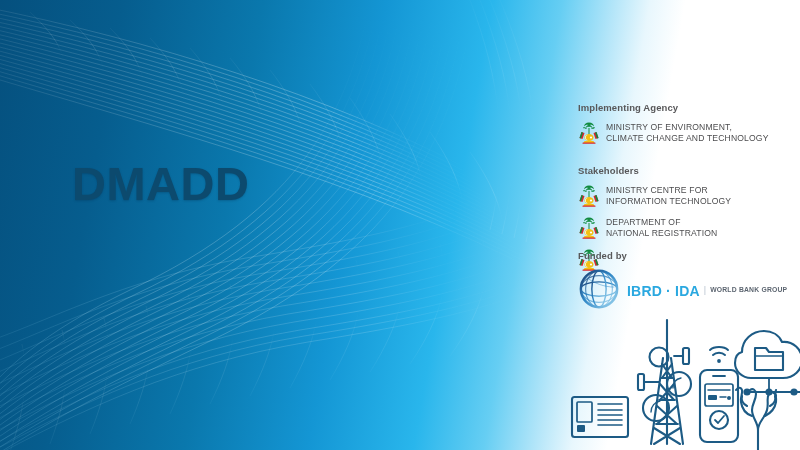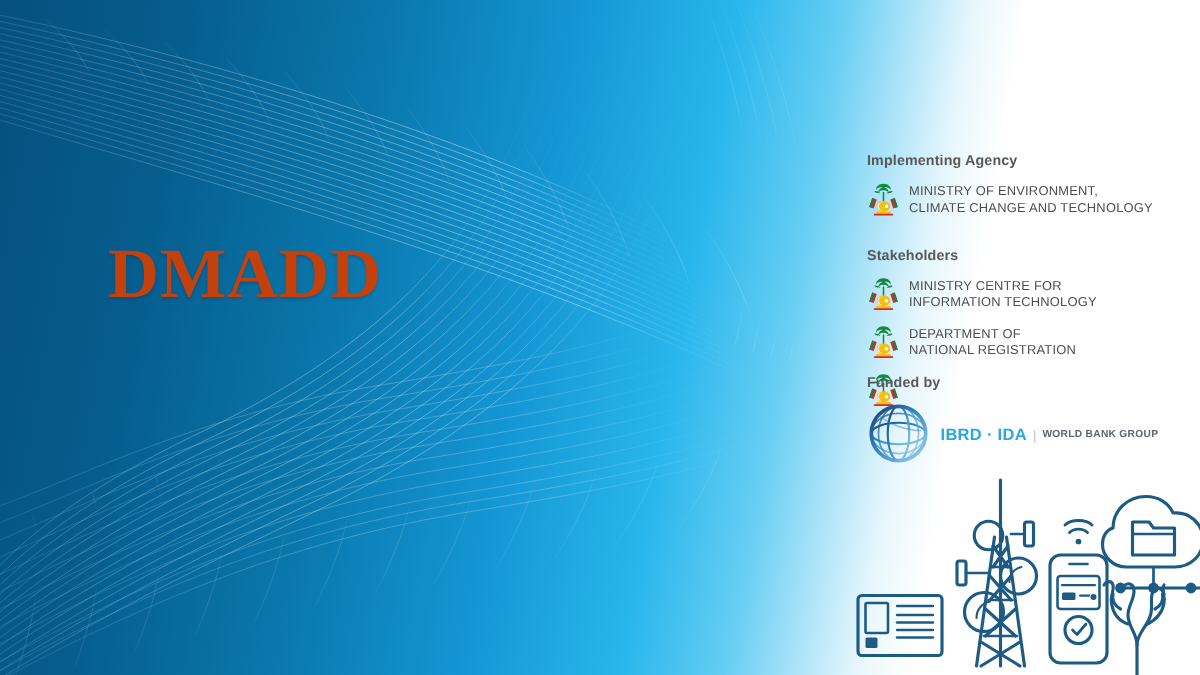--- a/index.html
+++ b/index.html
@@ -26,22 +26,21 @@
        #b5e6f9 70%,
        #e8f7fd 74%,
        #ffffff 78%,
        #ffffff 100%);
   }
   .bg-mesh{position:absolute;left:0;top:0;width:800px;height:450px;}
 
   
   .title-block{
     position:absolute;left:72px;top:160px;width:420px;
-    color:#c2410c;
-    font-family:Liberation Serif, serif;
+    color:#0c4a6e;
   }
   .main-title{
     font-size:47px;font-weight:bold;letter-spacing:0.5px;
     line-height:1.02;margin:0 0 6px 0;
     text-shadow:0 1px 2px rgba(0,40,70,.25);
   }
   .sub-title{
     font-size:16.5px;font-weight:bold;line-height:1.34;
     letter-spacing:0.2px;margin:0;
     text-shadow:0 1px 2px rgba(0,40,70,.25);
@@ -67,21 +66,21 @@
   .wb-logo{display:flex;align-items:center;margin-top:4px;}
   .wb-globe{width:42px;height:42px;flex:0 0 42px;margin-right:7px;}
   .wb-text{line-height:1;}
   .wb-main{
     font-size:17.5px;font-weight:bold;color:#17315c;
     letter-spacing:-0.2px;white-space:nowrap;
   }
   .wb-sub{
     display:flex;align-items:center;margin-top:3px;white-space:nowrap;
   }
-  .wb-ibrd{font-size:11px;font-weight:bold;color:#2aa8e0;letter-spacing:.2px;}
+  .wb-ibrd{font-size:14px;font-weight:bold;color:#2aa8e0;letter-spacing:.2px;}
   .wb-bar{color:#b9c3cf;margin:0 4px;font-size:9px;}
   .wb-group{font-size:6.8px;font-weight:bold;color:#5c6570;letter-spacing:.2px;}
 
   
   .illustration{position:absolute;left:562px;top:312px;width:238px;height:138px;}
 </style>
 </head>
 <body>
 
 <div id="slide">

